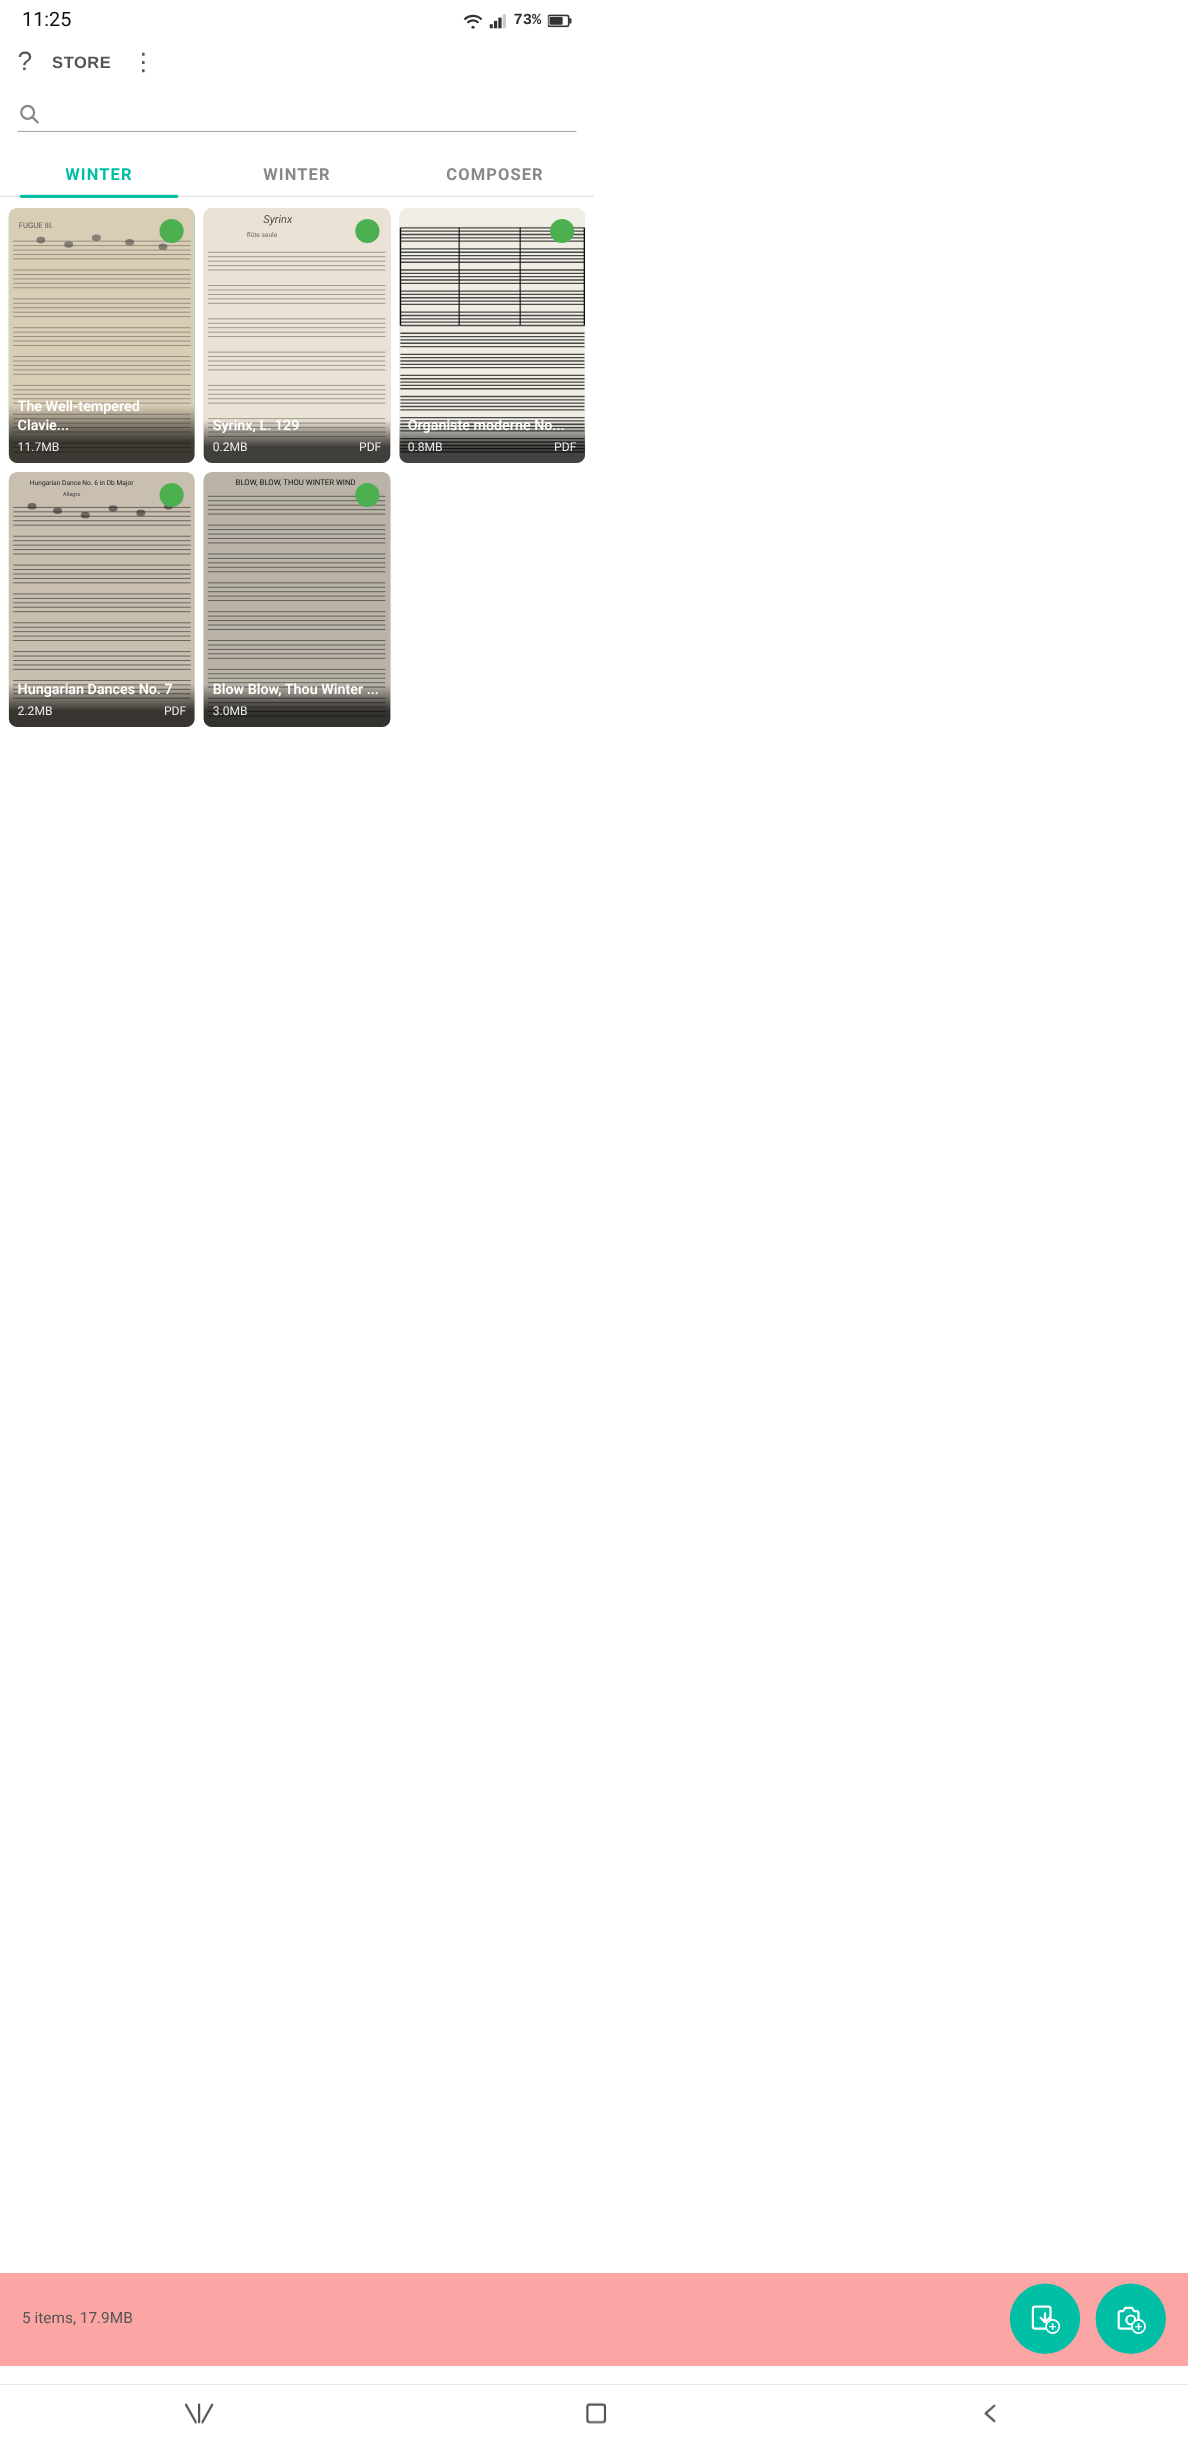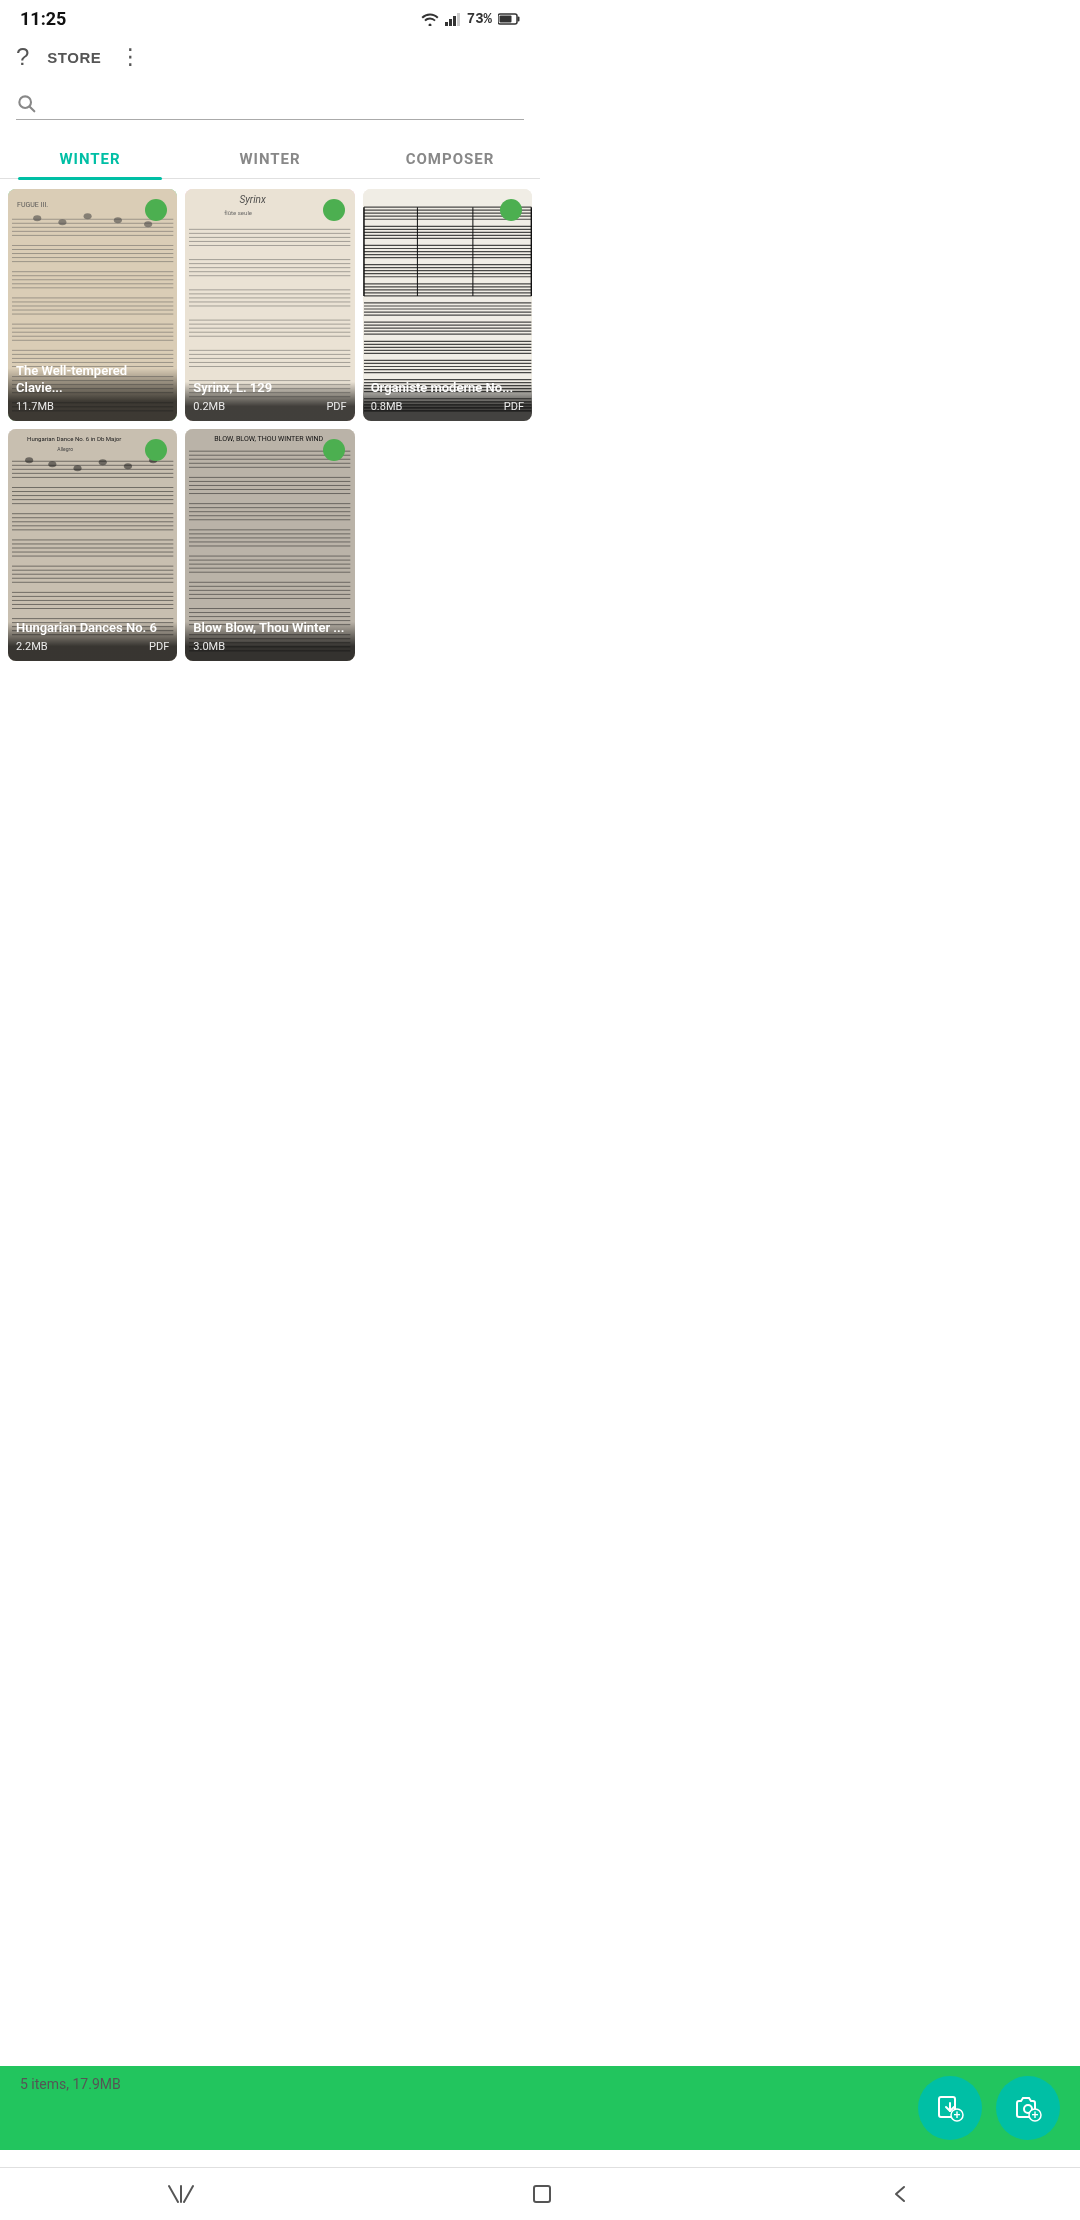--- a/index.html
+++ b/index.html
@@ -17,21 +17,21 @@
     
     .status-bar {
       display: flex;
       justify-content: space-between;
       align-items: center;
       padding: 8px 20px 4px;
       background: #fff;
     }
     .status-time {
       font-size: 18px;
-      font-weight: 700;
+      font-weight: 400;
       color: #111;
     }
     .status-icons {
       display: flex;
       align-items: center;
       gap: 6px;
       font-size: 13px;
       color: #333;
       font-family: Liberation Mono, monospace;
     }
@@ -183,23 +183,23 @@
       width: 22px;
       height: 22px;
       border-radius: 50%;
       background: #4caf50;
     }
 
     
     .bottom-bar {
       display: flex;
       justify-content: space-between;
-      align-items: flex-start;
+      align-items: center;
       padding: 10px 20px;
-      background: #22c55e;
+      background: #fca5a5;
     }
     .items-count {
       font-size: 14px;
       color: #555;
     }
     .fab-group {
       display: flex;
       gap: 14px;
     }
     .fab {
@@ -569,21 +569,21 @@
         <ellipse cx="22" cy="31" rx="4" ry="3" fill="#111" opacity="0.5"></ellipse>
         <ellipse cx="45" cy="35" rx="4" ry="3" fill="#111" opacity="0.5"></ellipse>
         <ellipse cx="70" cy="39" rx="4" ry="3" fill="#111" opacity="0.5"></ellipse>
         <ellipse cx="95" cy="33" rx="4" ry="3" fill="#111" opacity="0.5"></ellipse>
         <ellipse cx="120" cy="37" rx="4" ry="3" fill="#111" opacity="0.5"></ellipse>
         <ellipse cx="145" cy="31" rx="4" ry="3" fill="#111" opacity="0.5"></ellipse>
       </svg>
     </div>
     <div class="green-dot"></div>
     <div class="card-overlay">
-      <div class="card-title">Hungarian Dances No. 6</div>
+      <div class="card-title">Hungarian Dances No. 7</div>
       <div class="card-meta">
         <span>2.2MB</span>
         <span>PDF</span>
       </div>
     </div>
   </div>
 
   <div class="score-card" style="background:#b0a898;">
     <div class="sheet-bg">
       <svg width="100%" height="100%" viewBox="0 0 170 230" preserveAspectRatio="xMidYMid slice">

